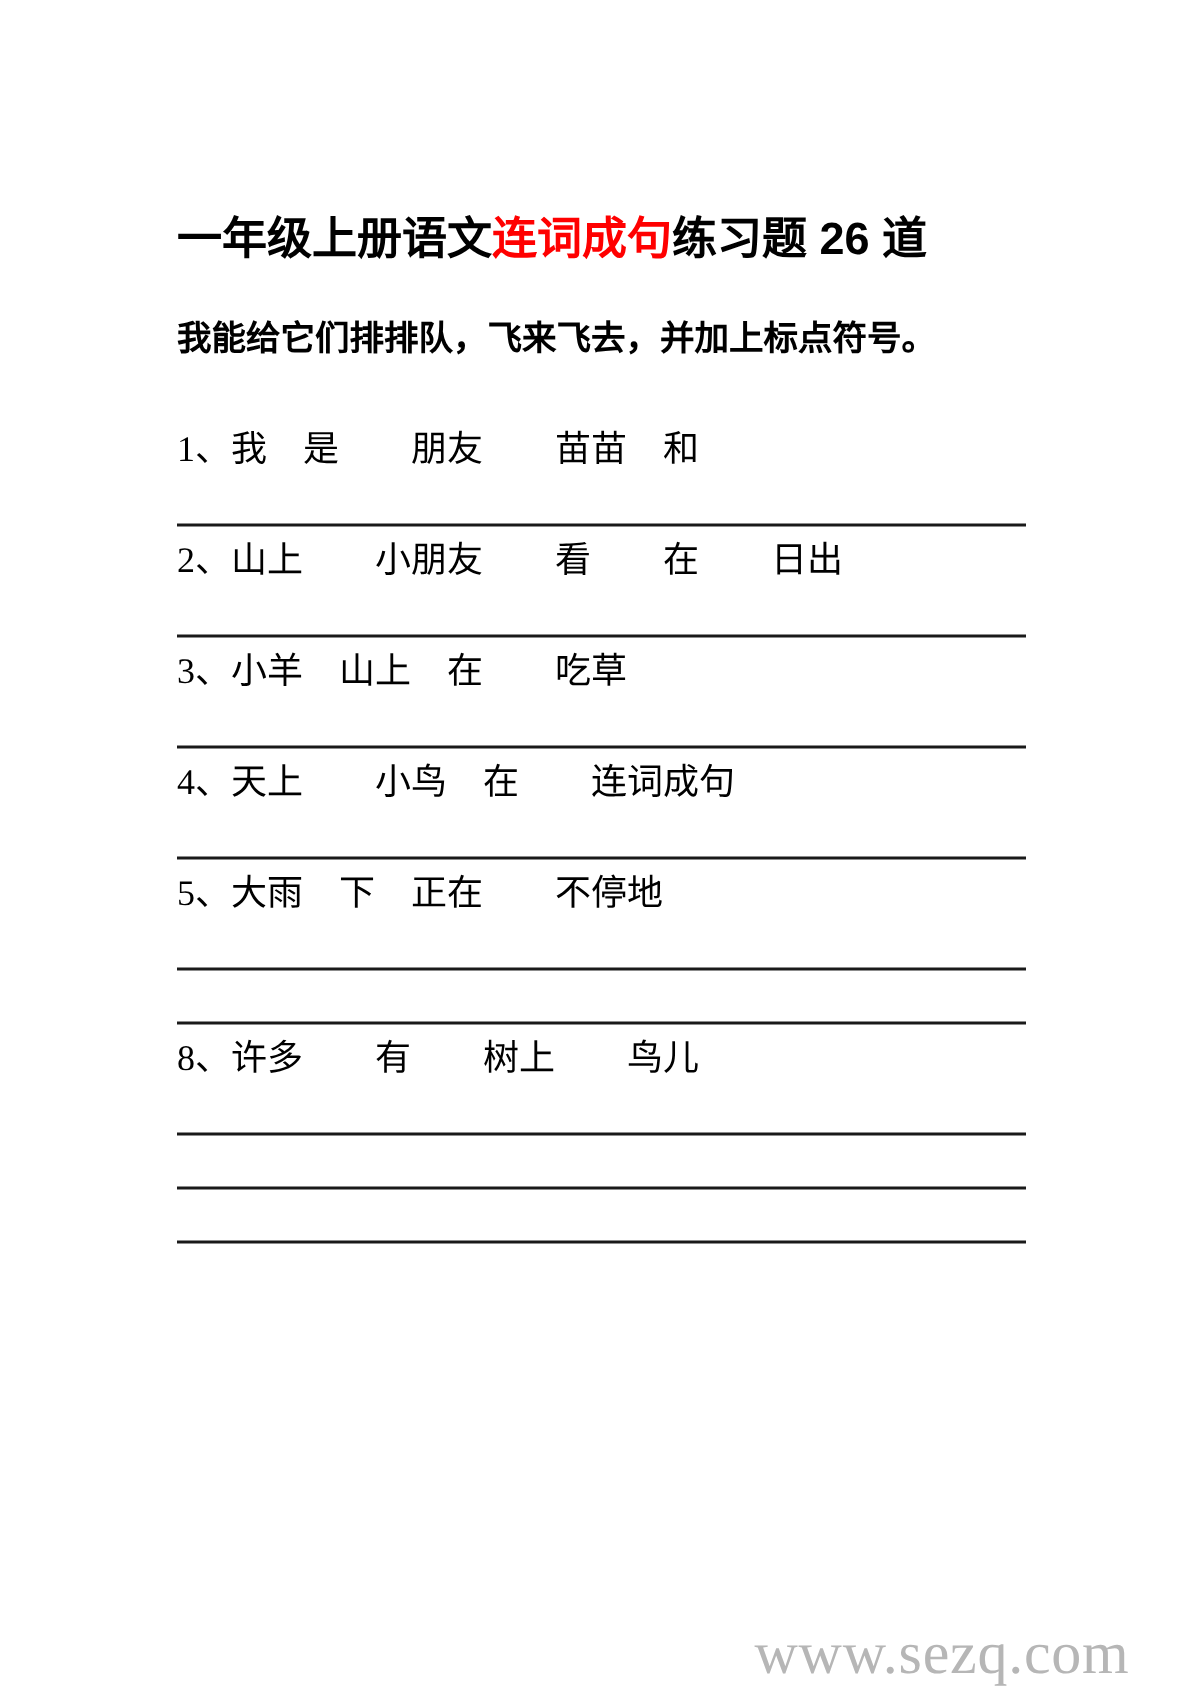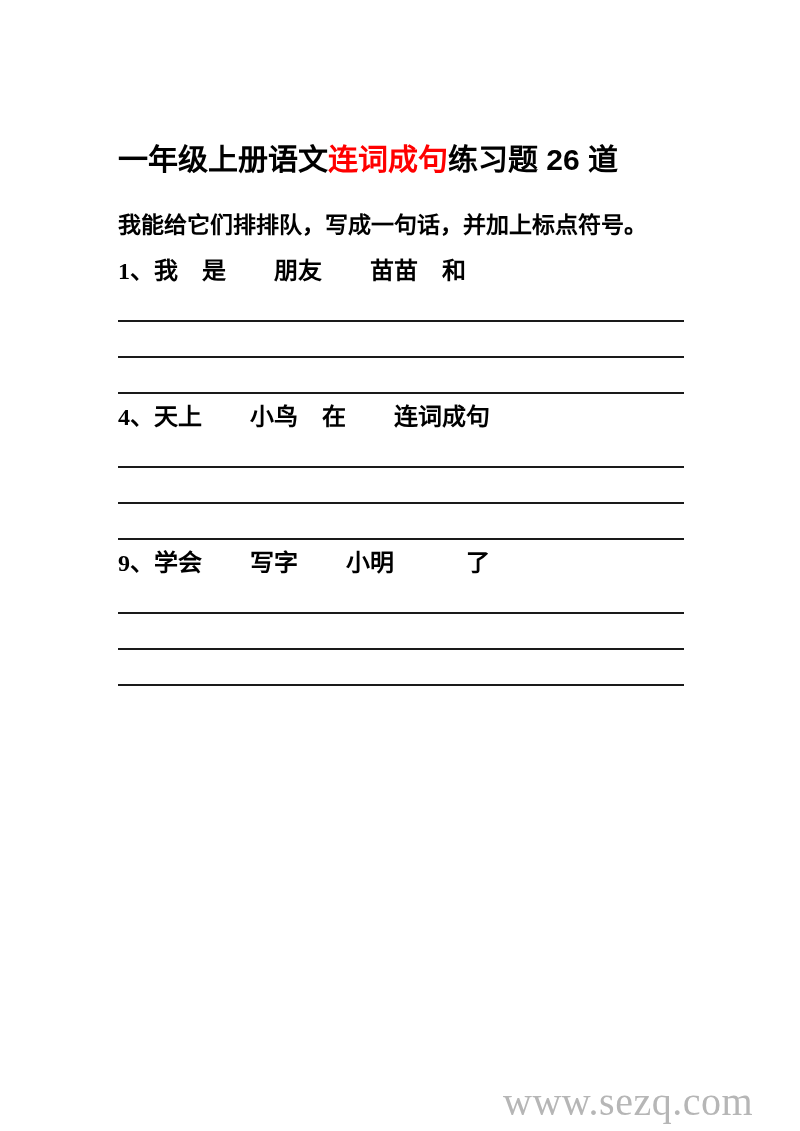--- a/index.html
+++ b/index.html
@@ -59,23 +59,22 @@
     font-weight: 700;
     font-size: 23px;
     line-height: 42px;
     text-align: justify;
   }
 
   
   .q-list {
     position: absolute;
     left: 118px;
-    top: 234px;
+    top: 263px;
     width: 566px;
-    font-weight: bold;
   }
   .q-block {
     position: relative;
     width: 100%;
   }
   .q-text {
     font-family: "Liberation Serif", "DejaVu Serif", serif;
     font-size: 24px;
     line-height: 34px;
     white-space: pre;
@@ -115,56 +114,59 @@
     user-select: none;
   }
 </style>
 </head>
 <body>
 
 <div class="page">
 
   <h1 class="doc-title"><span>一年级上册语文</span><span class="seg-red">连词成句</span><span class="seg-lat">练习题 26 道</span></h1>
 
-  <p class="instruction">我能给它们排排队，写成一句话，并加上标点符号。</p>
+  <p class="instruction">我能给它们排排队，飞来飞去，并加上标点符号。</p>
 
   <div class="q-list">
 
     <div class="q-block">
       <div class="q-text"><span class="num">1、</span><span>我　是　　朋友　　苗苗　和</span></div>
       <div class="answer-rule"></div>
     </div>
 
     <div class="q-block">
+      <div class="q-text"><span class="num">2、</span><span>山上　　小朋友　　看　　在　　日出</span></div>
       <div class="answer-rule"></div>
     </div>
 
     <div class="q-block">
+      <div class="q-text"><span class="num">3、</span><span>小羊　山上　在　　吃草</span></div>
       <div class="answer-rule"></div>
     </div>
 
     <div class="q-block">
       <div class="q-text"><span class="num">4、</span><span>天上　　小鸟　在　　连词成句</span></div>
       <div class="answer-rule"></div>
     </div>
 
     <div class="q-block">
+      <div class="q-text"><span class="num">5、</span><span>大雨　下　正在　　不停地</span></div>
       <div class="answer-rule"></div>
     </div>
 
     <div class="q-block">
       <div class="answer-rule"></div>
     </div>
 
 
-
     <div class="q-block">
-      <div class="q-text"><span class="num">9、</span><span>学会　　写字　　小明　　　了</span></div>
+      <div class="q-text"><span class="num">8、</span><span>许多　　有　　树上　　鸟儿</span></div>
       <div class="answer-rule"></div>
     </div>
+
 
     <div class="q-block">
       <div class="answer-rule"></div>
     </div>
 
     <div class="q-block">
       <div class="answer-rule"></div>
     </div>
 
   </div>

